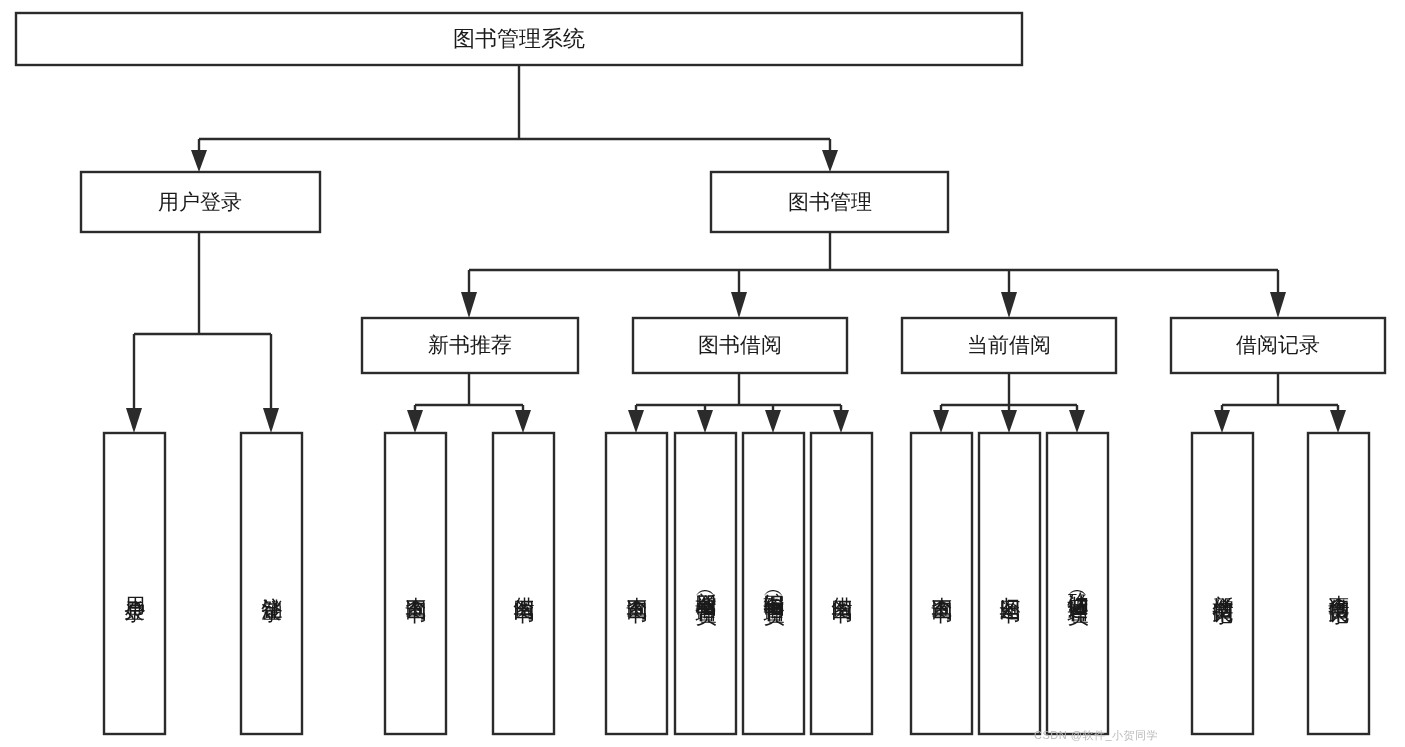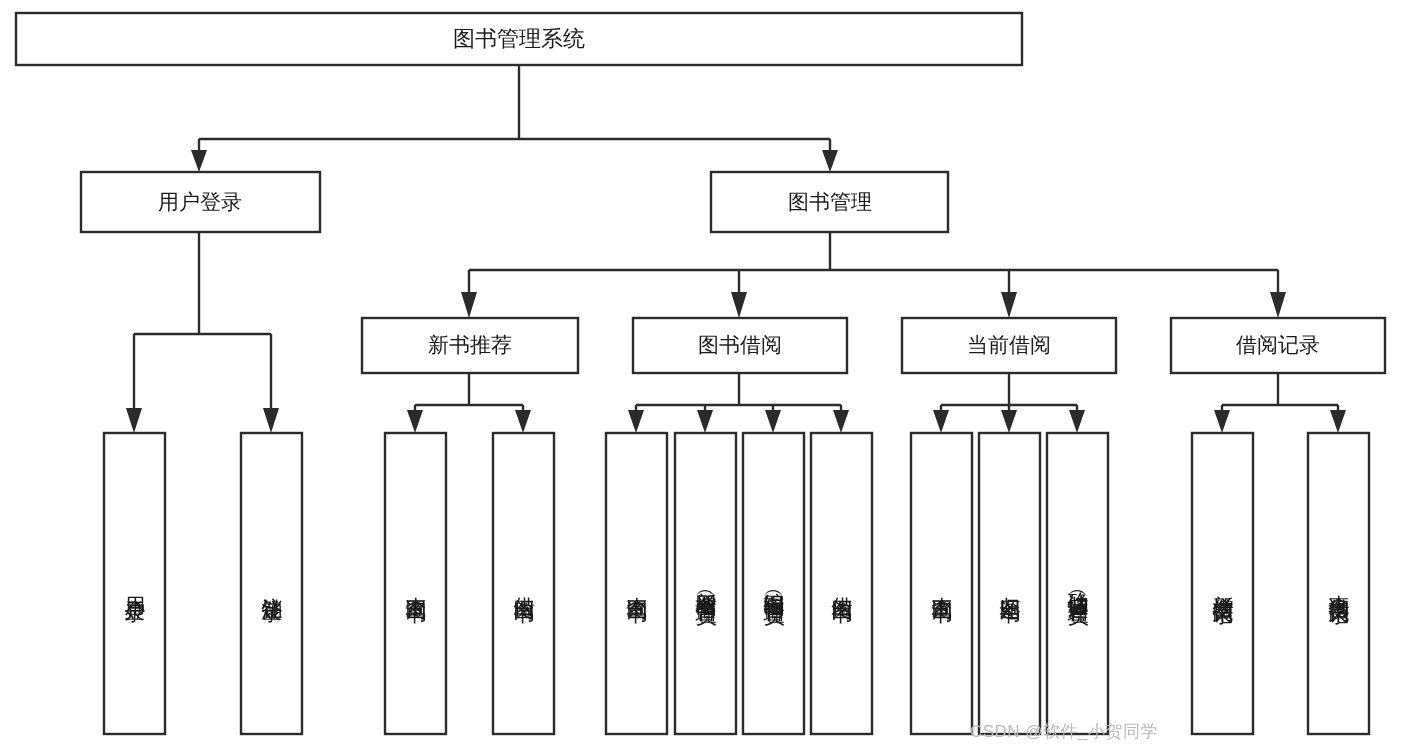--- a/index.html
+++ b/index.html
@@ -66,21 +66,21 @@
     letter-spacing: 2px;
     color: #1a1a1a;
     pointer-events: none;
     text-align: center;
   }
   .watermark {
     position: absolute;
     right: 8px;
     bottom: 4px;
     font-family: "Liberation Sans", "DejaVu Sans", sans-serif;
-    font-size: 17px;
+    font-size: 11px;
     color: #b9b9b9;
     letter-spacing: 0.5px;
     white-space: nowrap;
     margin-top: 40px;
   }
 </style>
 </head>
 <body>
 
 <div id="diagram-root">

